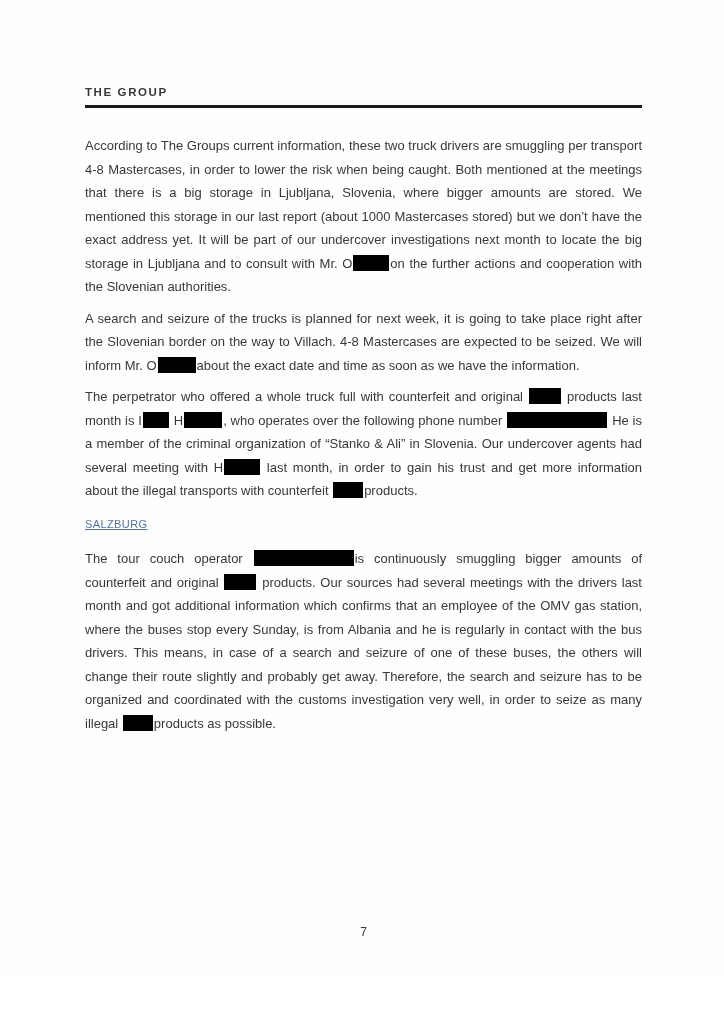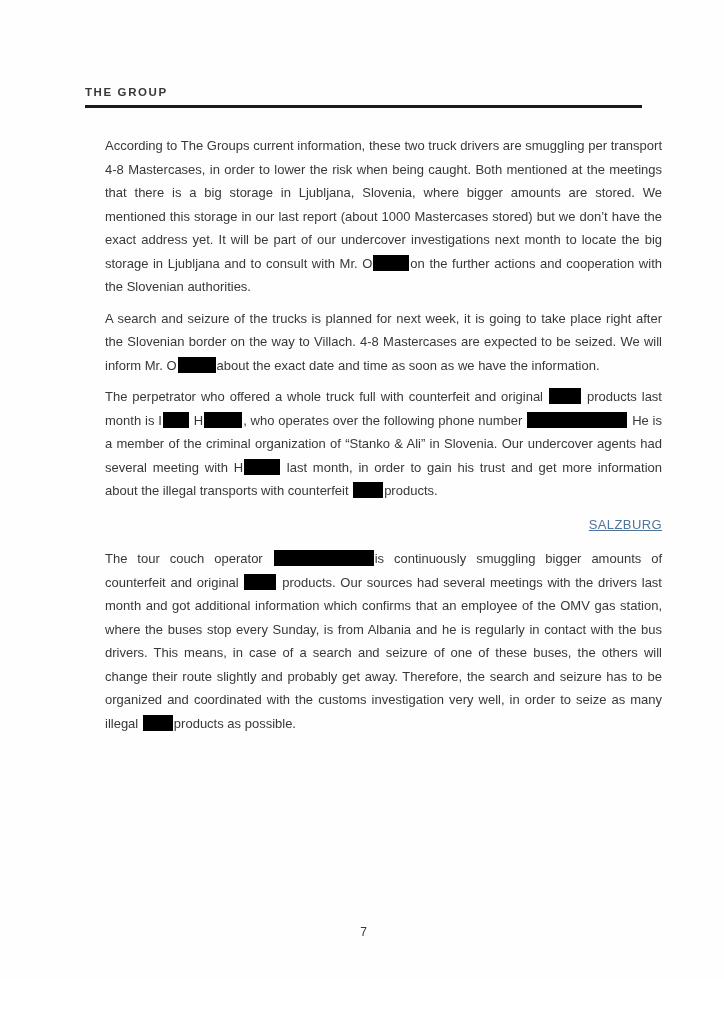--- a/index.html
+++ b/index.html
@@ -32,32 +32,31 @@
   }
   .doc-content {
     position: absolute;
     left: 85px;
     top: 134px;
     width: 557px;
     color: var(--body-text, #3a3a3a);
     font-size: 13px;
     line-height: 23.5px;
     text-align: justify;
-    margin-left: 20px;
   }
   .doc-paragraph {
     margin: 0 0 8px 0;
   }
   .doc-heading {
     margin: 10px 0 11px 0;
-    font-size: 13px;
+    font-size: 11px;
     letter-spacing: 0.4px;
     color: var(--heading-link, #51749b);
     text-decoration: underline;
-    text-align: right;
+    text-align: left;
     cursor: pointer;
   }
   .redaction {
     display: inline-block;
     background: var(--redaction-color, #000000);
     height: 16px;
     vertical-align: -3px;
     margin: 0 1px;
   }
   .page-number {

